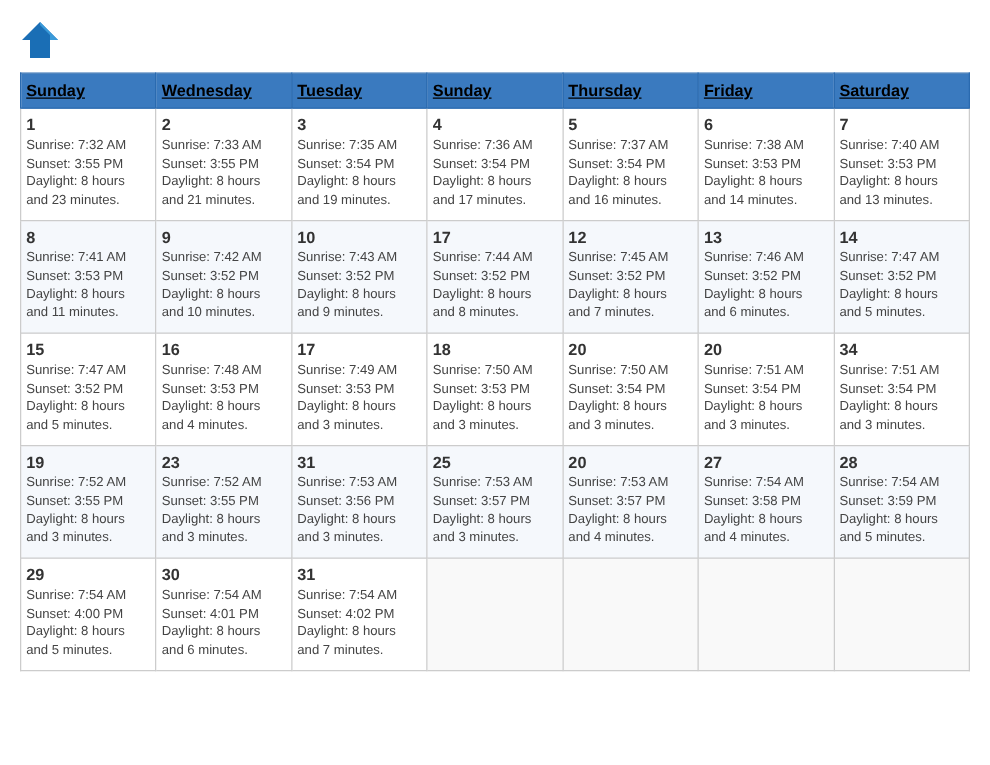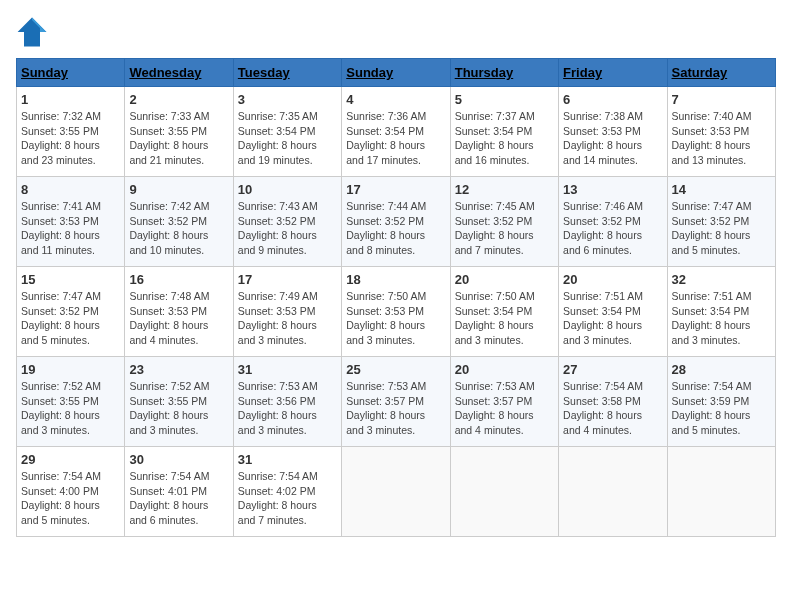--- a/index.html
+++ b/index.html
@@ -208,21 +208,21 @@
       </td>
         <td>
         <span class="day-number">20</span>
         <span class="day-info">Sunrise: 7:50 AM<br>Sunset: 3:54 PM<br>Daylight: 8 hours<br>and 3 minutes.</span>
       </td>
         <td>
         <span class="day-number">20</span>
         <span class="day-info">Sunrise: 7:51 AM<br>Sunset: 3:54 PM<br>Daylight: 8 hours<br>and 3 minutes.</span>
       </td>
         <td>
-        <span class="day-number">32</span>
+        <span class="day-number">34</span>
         <span class="day-info">Sunrise: 7:51 AM<br>Sunset: 3:54 PM<br>Daylight: 8 hours<br>and 3 minutes.</span>
       </td>
       </tr>
       <tr>
         <td>
         <span class="day-number">19</span>
         <span class="day-info">Sunrise: 7:52 AM<br>Sunset: 3:55 PM<br>Daylight: 8 hours<br>and 3 minutes.</span>
       </td>
         <td>
         <span class="day-number">23</span>

